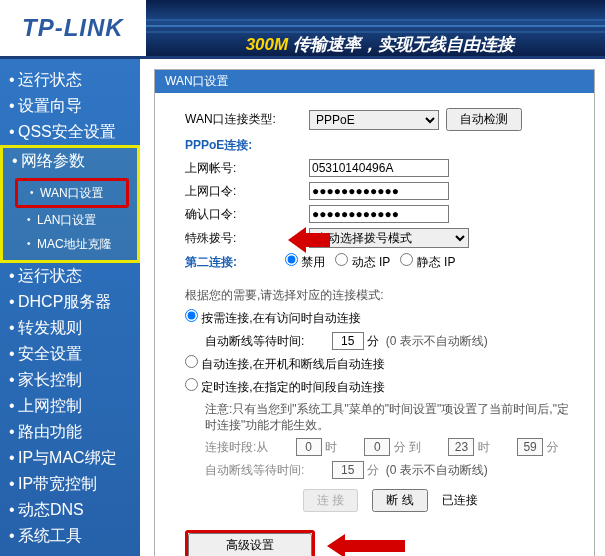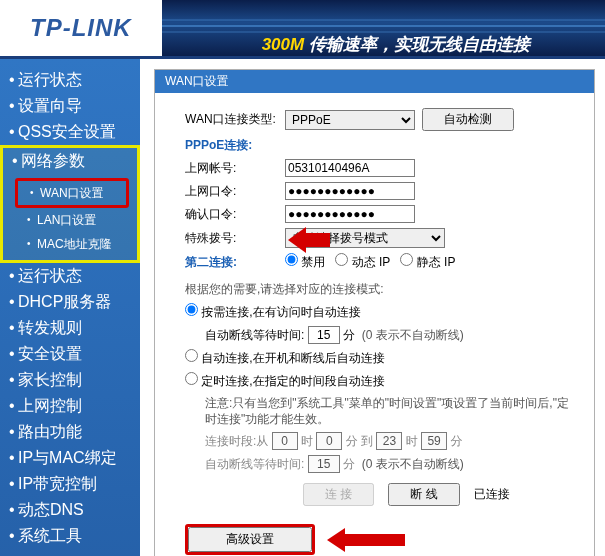--- a/index.html
+++ b/index.html
@@ -1,18 +1,18 @@
 <!DOCTYPE html>
 <html><head>
 <meta charset="utf-8">
 <style>
 * { margin: 0; padding: 0; box-sizing: border-box; }
 body { font-family: "Microsoft YaHei", Arial, sans-serif; font-size: 12px; background: #fff; width: 605px; color: #000; }
 .header { height: 56px; display: flex; }
-.logo-area { background: #fff; padding: 14px 30px; }
+.logo-area { background: #fff; padding: 14px 22px; }
 .logo { font-size: 24px; font-weight: bold; color: #2c5aa0; font-style: italic; letter-spacing: 1px; }
 .banner { flex: 1; background: linear-gradient(to bottom, #0a1e4a 0%, #1c4a8a 40%, #0a1e4a 100%); position: relative; overflow: hidden; display: flex; align-items: flex-end; padding-left: 100px; }
 .banner::before { content: ''; position: absolute; left: 0; right: 0; top: 45%; height: 2px; background: rgba(100,180,255,0.4); box-shadow: 0 -6px 0 rgba(100,180,255,0.2), 0 6px 0 rgba(100,180,255,0.2); }
 .banner-text { color: #fff; font-size: 17px; font-weight: bold; font-style: italic; position: relative; z-index: 1; }
 .banner-300m { color: #ffd700; }
 .main { display: flex; border-top: 3px solid #1a3d7a; min-height: 500px; }
 .sidebar { width: 140px; background: linear-gradient(to bottom, #3076c4, #2560a8); padding: 8px 0; }
 .sidebar ul { list-style: none; }
 .sidebar li { padding: 4px 10px 4px 18px; color: #fff; font-size: 16px; line-height: 18px; cursor: pointer; position: relative; }
 .sidebar li::before { content: '•'; position: absolute; left: 9px; color: #fff; }
@@ -21,24 +21,24 @@
 .sidebar .sub li::before { content: '•'; left: 12px; font-size: 10px; }
 .hl-group { border: 3px solid #e8e800; background: rgba(232,232,0,0.05); }
 .hl-item { border: 3px solid #d40000; border-radius: 3px; }
 .content { flex: 1; background: #fff; padding: 10px 10px 10px 14px; position: relative; }
 .panel { border: 1px solid #b0b0b0; }
 .panel-title { background: #3076c4; color: #fff; padding: 3px 10px; font-size: 12px; }
 .panel-body { padding: 10px 18px 14px 30px; font-size: 12px; }
 .row { display: flex; align-items: center; margin: 5px 0; }
 .lbl { width: 100px; }
 .sect { color: #1a5fb4; font-weight: bold; margin: 6px 0 4px 0; }
-select, input[type=text], input[type=password] { font-size: 12px; padding: 1px 2px; border: 1px solid #7a7a7a; }
+select, input[type=text], input[type=password] { font-size: 12px; padding: 1px 2px; border: 1px solid #7a7a7a; margin-left: 24px; }
 select { width: 130px; }
-input[type=text], input[type=password] { width: 130px; }
-button { font-size: 12px; padding: 1px 20px; cursor: pointer; }
+input[type=text], input[type=password] { width: 140px; }
+button { font-size: 12px; padding: 1px 12px; cursor: pointer; }
 .dim { color: #888; }
 .hint { color: #555; }
 .indent { margin-left: 20px; }
 .time-row input[type=text] { width: 26px; text-align: center; }
 .num-field { width: 32px !important; text-align: center; }
 .btn-row { margin-top: 10px; margin-left: 118px; display: flex; gap: 14px; align-items: center; }
 .btn-row button.disabled { color: #aaa; }
 .adv-row { margin-top: 18px; }
 .adv-btn { border: 3px solid #d40000; padding: 0; border-radius: 3px; }
 .adv-btn button { padding: 2px 36px; }
@@ -124,21 +124,21 @@
           <span class="lbl">特殊拨号:</span>
           <select style="width:160px"><option>自动选择拨号模式</option></select>
         </div>
         <div class="row">
           <span class="lbl sect" style="margin:0">第二连接:</span>
           <label><input type="radio" name="sc" checked="" style=""> <span>禁用</span></label>&nbsp;&nbsp;&nbsp;
           <label><input type="radio" name="sc" style=""> <span>动态 IP</span></label>&nbsp;&nbsp;&nbsp;
           <label><input type="radio" name="sc" style=""> <span>静态 IP</span></label>
         </div>
 
-        <div class="hint" style="margin-top:10px">根据您的需要,请选择对应的连接模式:</div>
+        <div class="hint" style="margin-top:16px">根据您的需要,请选择对应的连接模式:</div>
 
         <div class="row">
           <label><input type="radio" name="cm" checked="" style=""> <span>按需连接,在有访问时自动连接</span></label>
         </div>
         <div class="row indent">
           <span>自动断线等待时间:</span>&nbsp;
           <input type="text" class="num-field" value="15" style="">&nbsp;
           <span>分</span>
           &nbsp;&nbsp;<span class="hint">(0 表示不自动断线)</span>
         </div>

